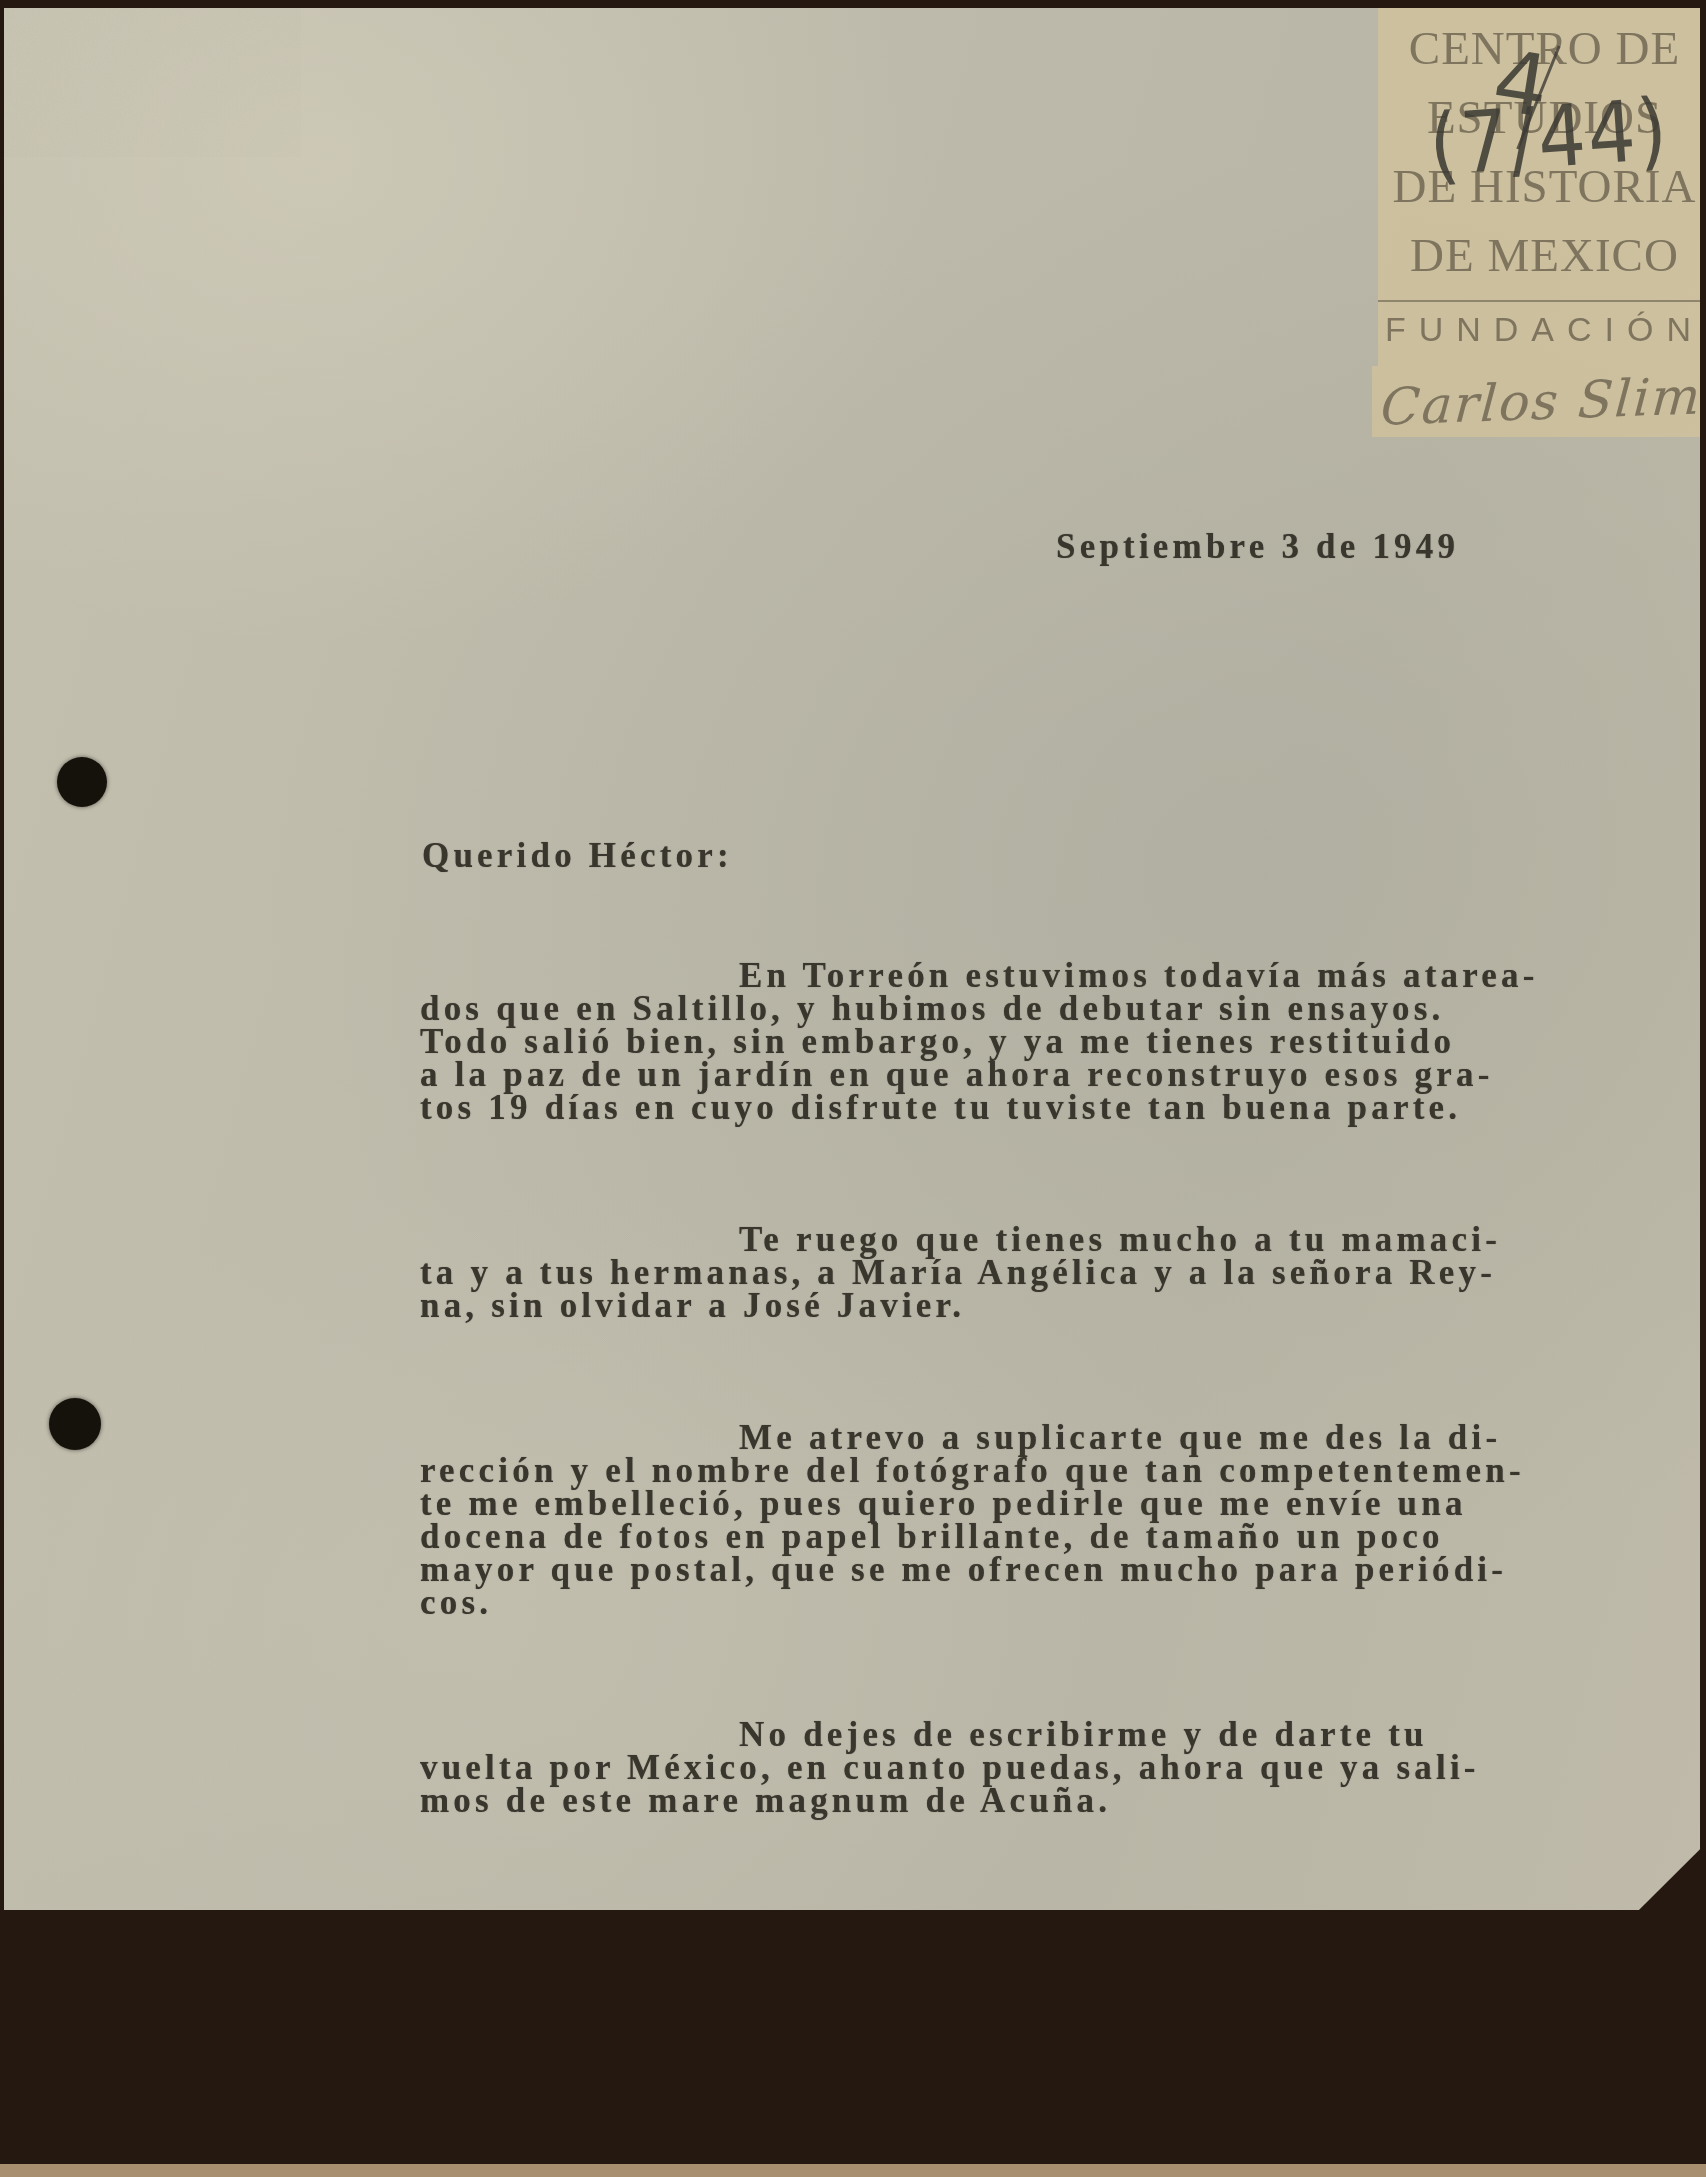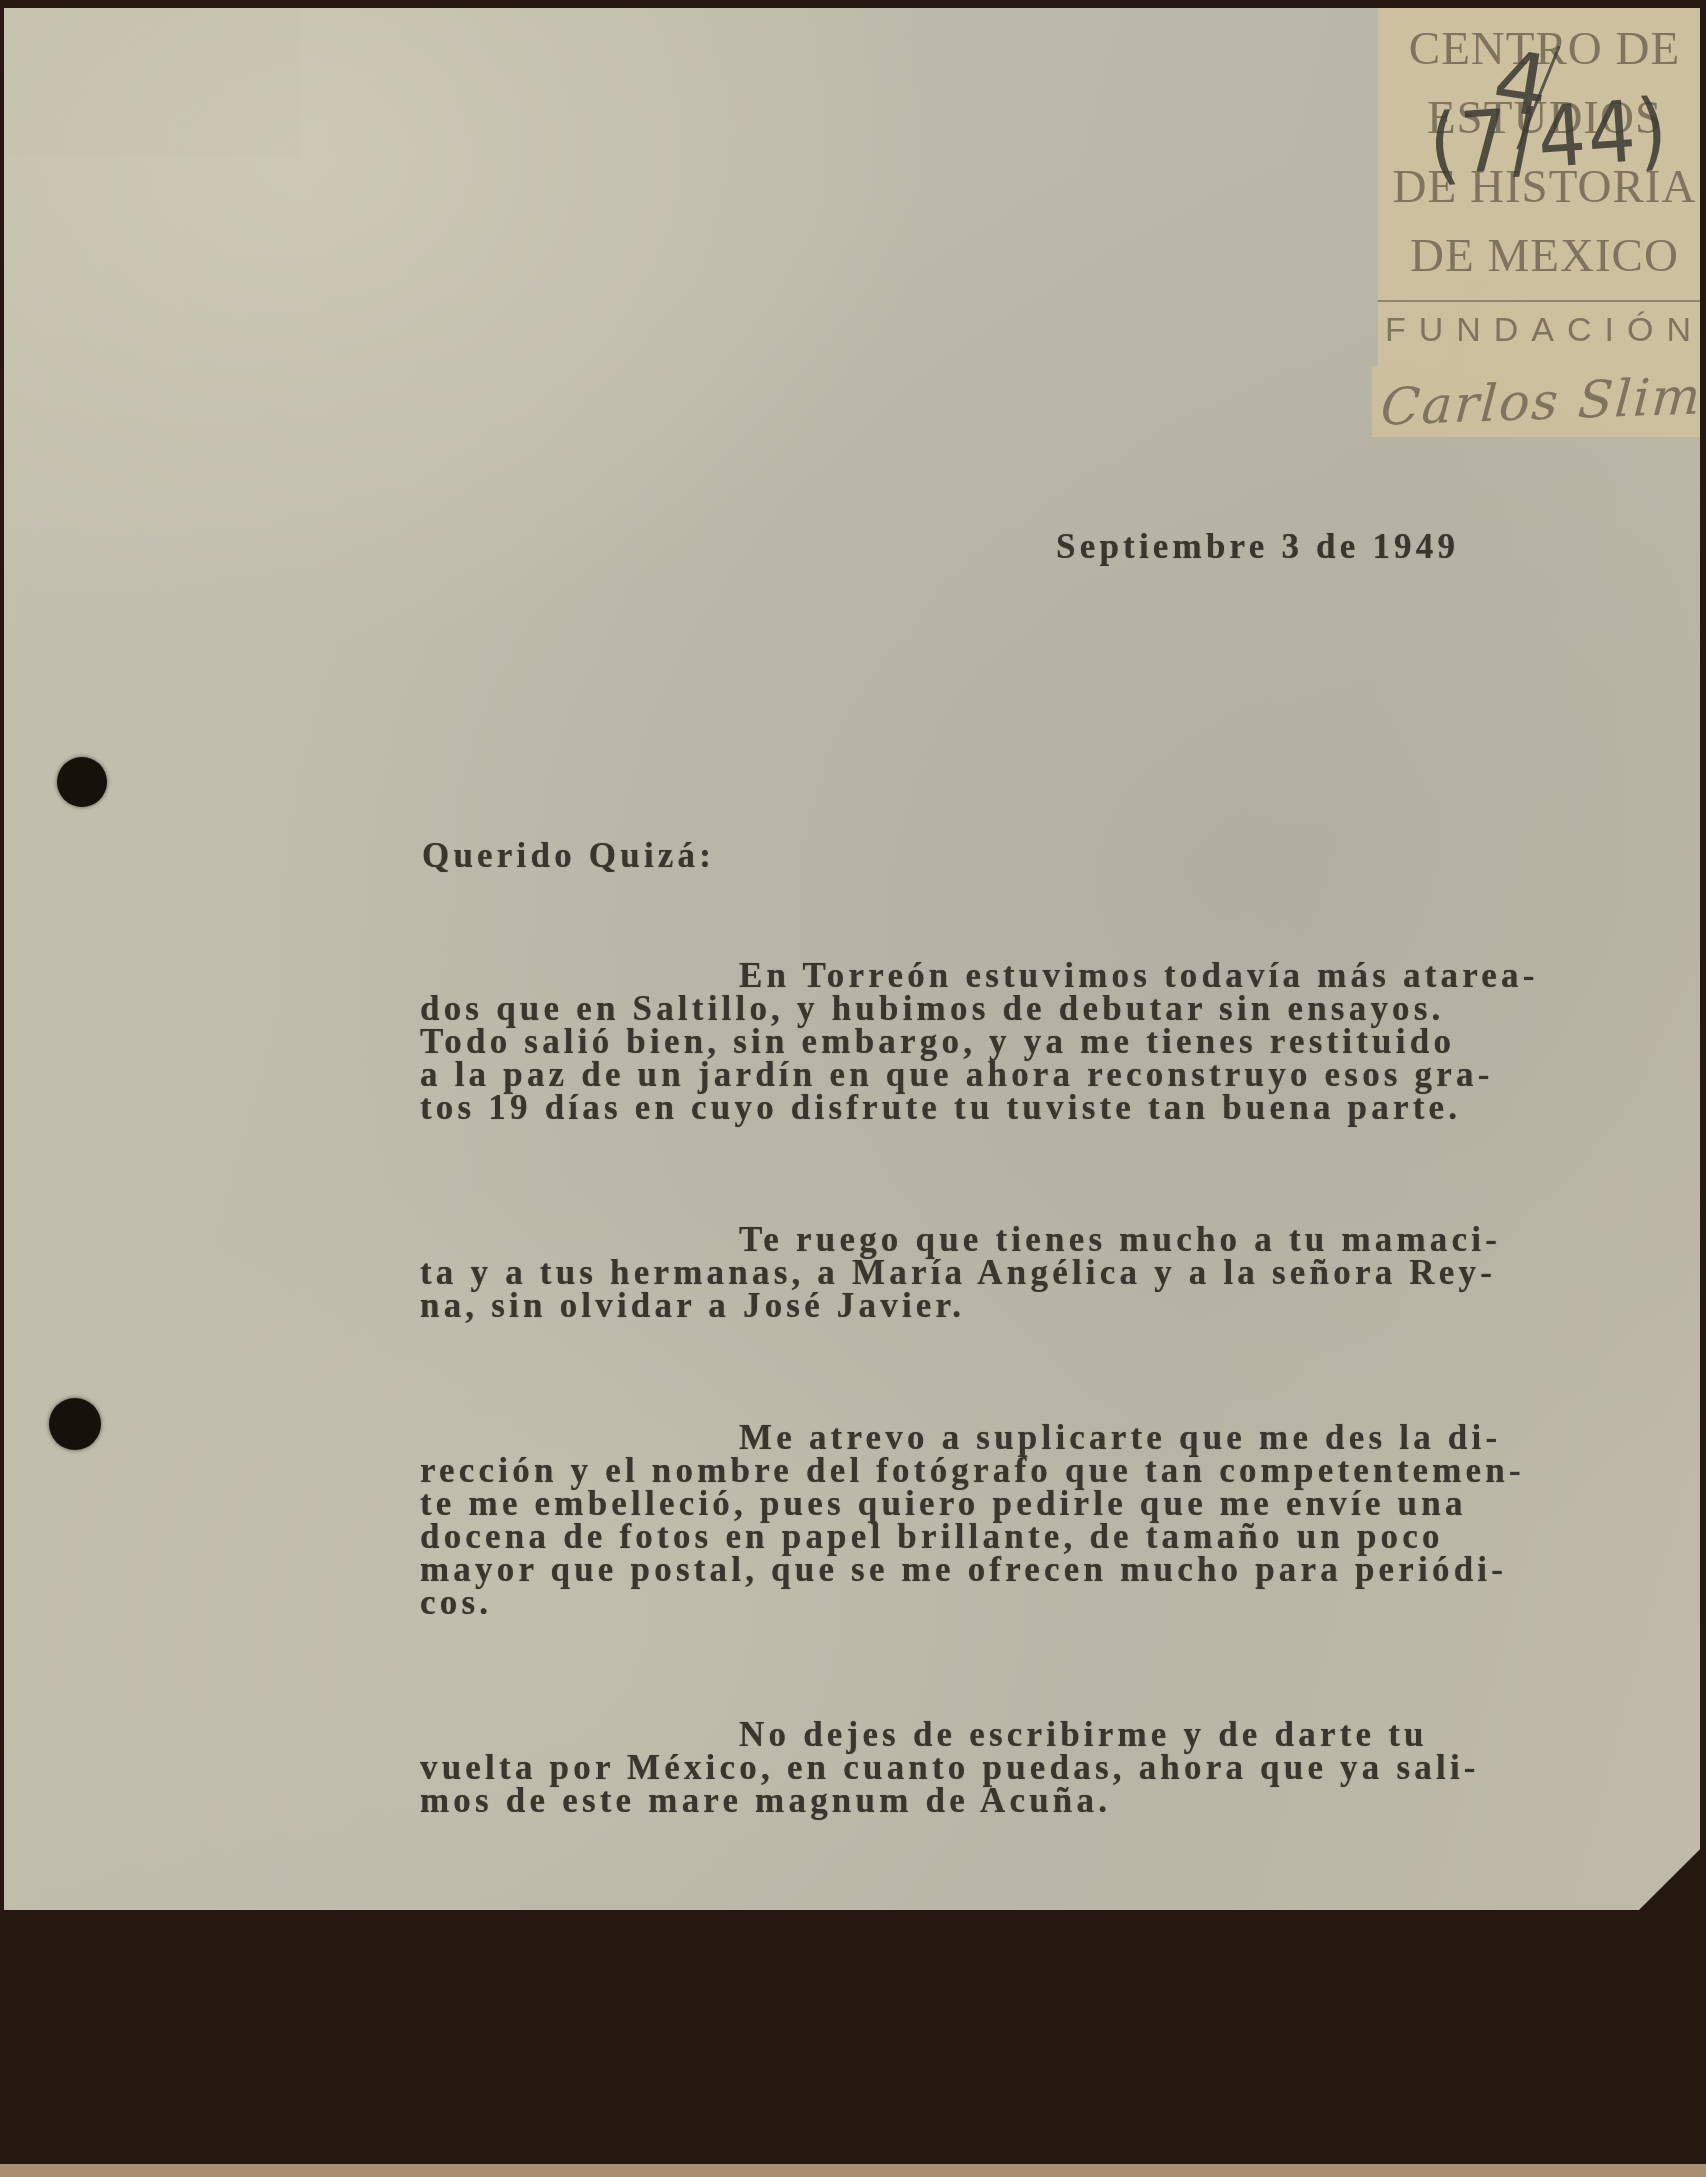--- a/index.html
+++ b/index.html
@@ -77,21 +77,21 @@
     </div>
     <div class="sig-band">
       <span class="carlos">Carlos Slim</span>
     </div>
 
     <div class="pencil pencil-4">4</div>
     <div class="pencil-stroke"></div>
     <div class="pencil pencil-frac">(7/44)</div>
 
     <div class="typed date">Septiembre 3 de 1949</div>
-    <div class="typed salutation">Querido Quizá:</div>
+    <div class="typed salutation">Querido Héctor:</div>
 
     <div class="typed bodytext">
       <p>En Torreón estuvimos todavía más atarea-
 dos que en Saltillo, y hubimos de debutar sin ensayos.
 Todo salió bien, sin embargo, y ya me tienes restituido
 a la paz de un jardín en que ahora reconstruyo esos gra-
 tos 19 días en cuyo disfrute tu tuviste tan buena parte.</p>
       <p>Te ruego que tienes mucho a tu mamaci-
 ta y a tus hermanas, a María Angélica y a la señora Rey-
 na, sin olvidar a José Javier.</p>

